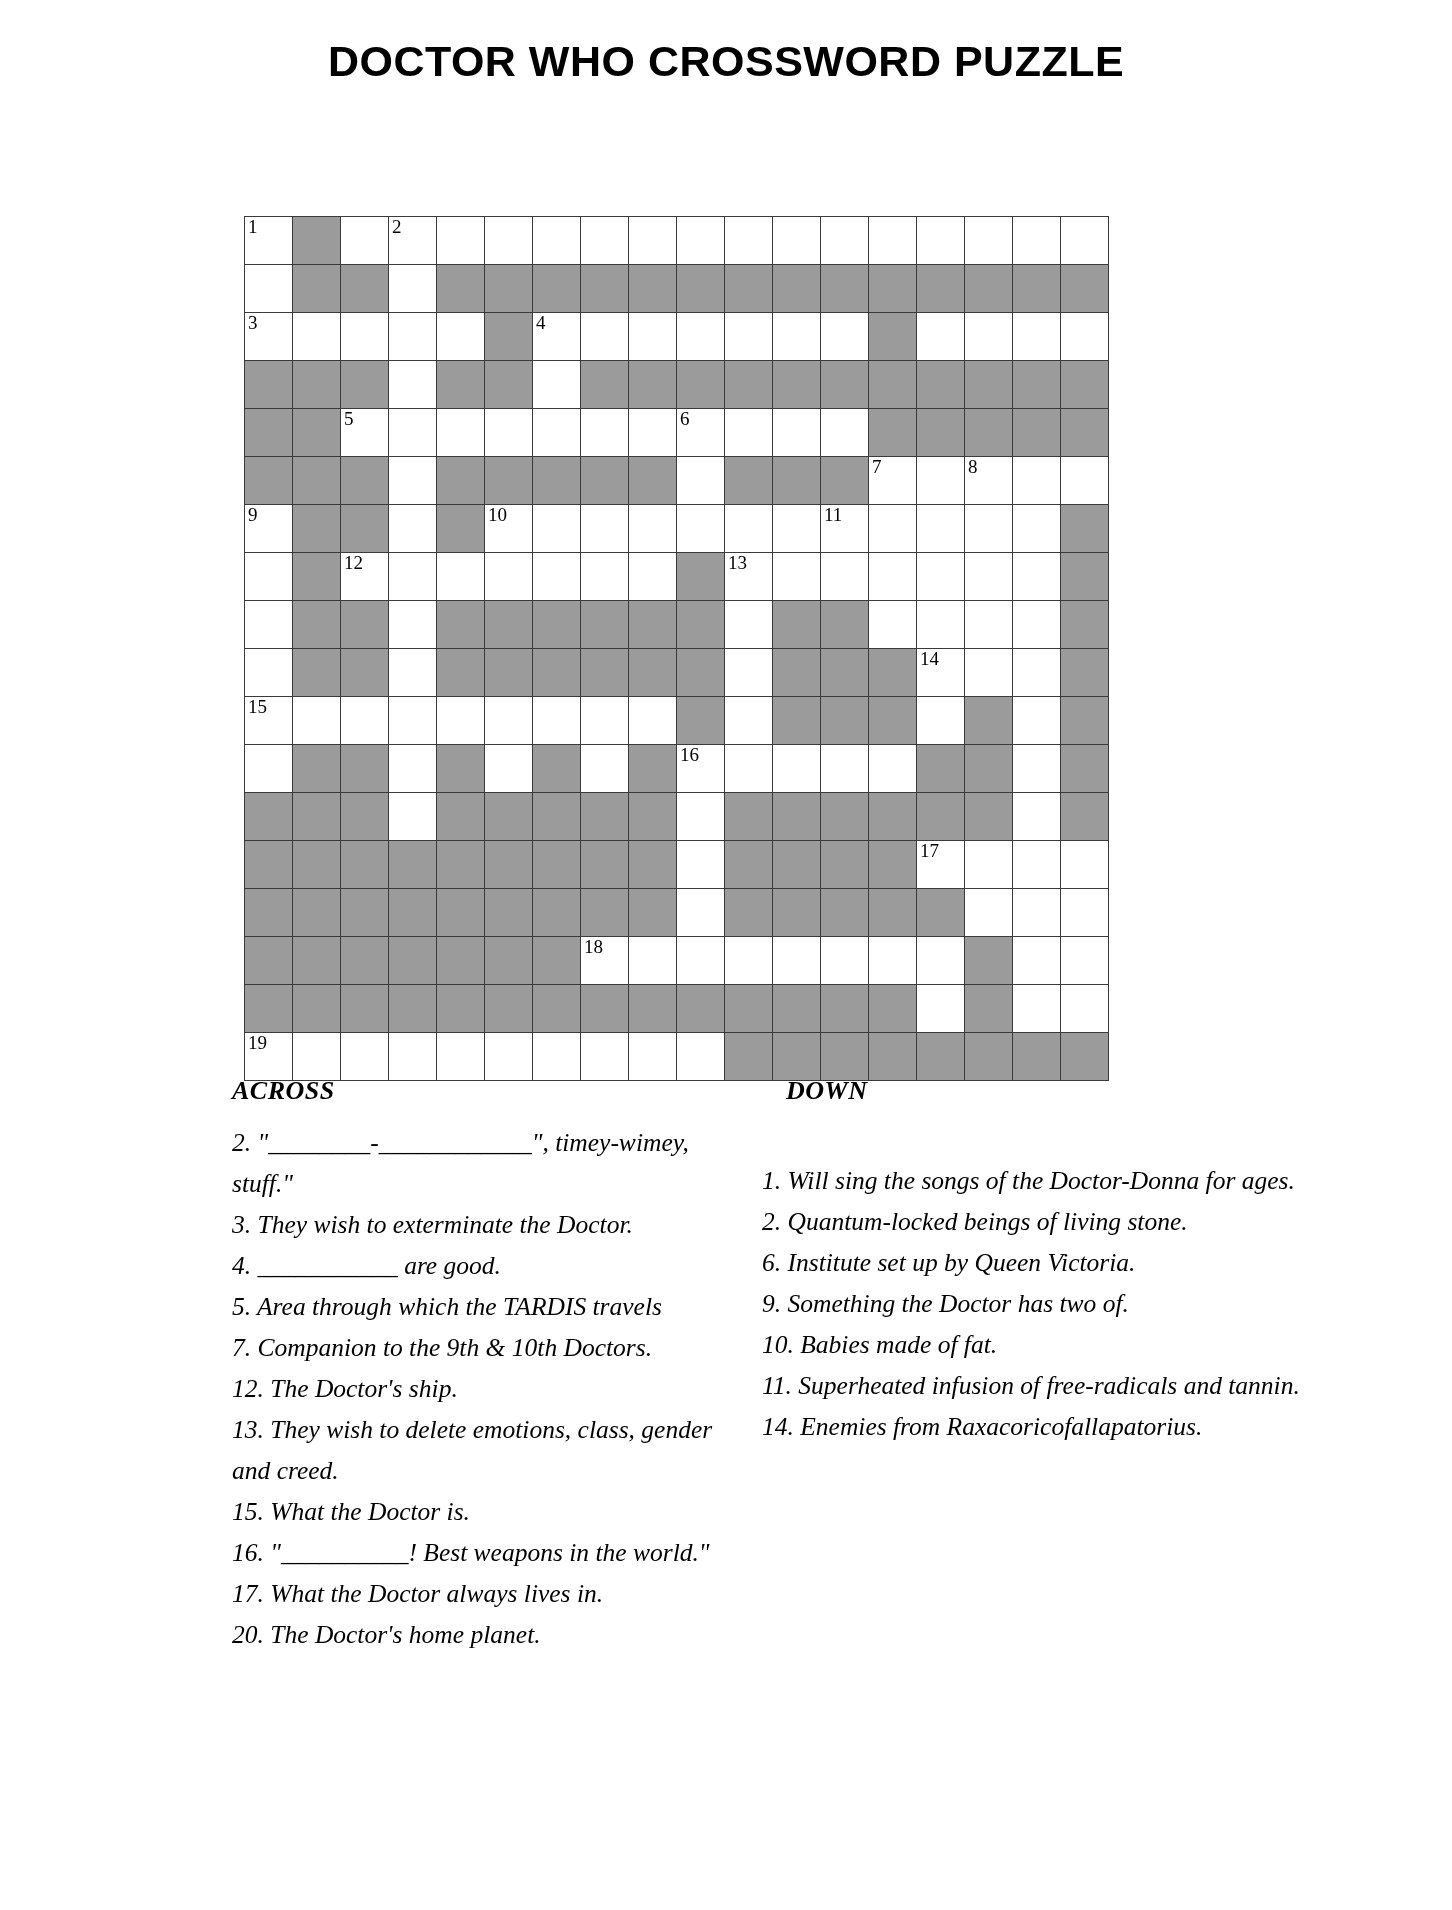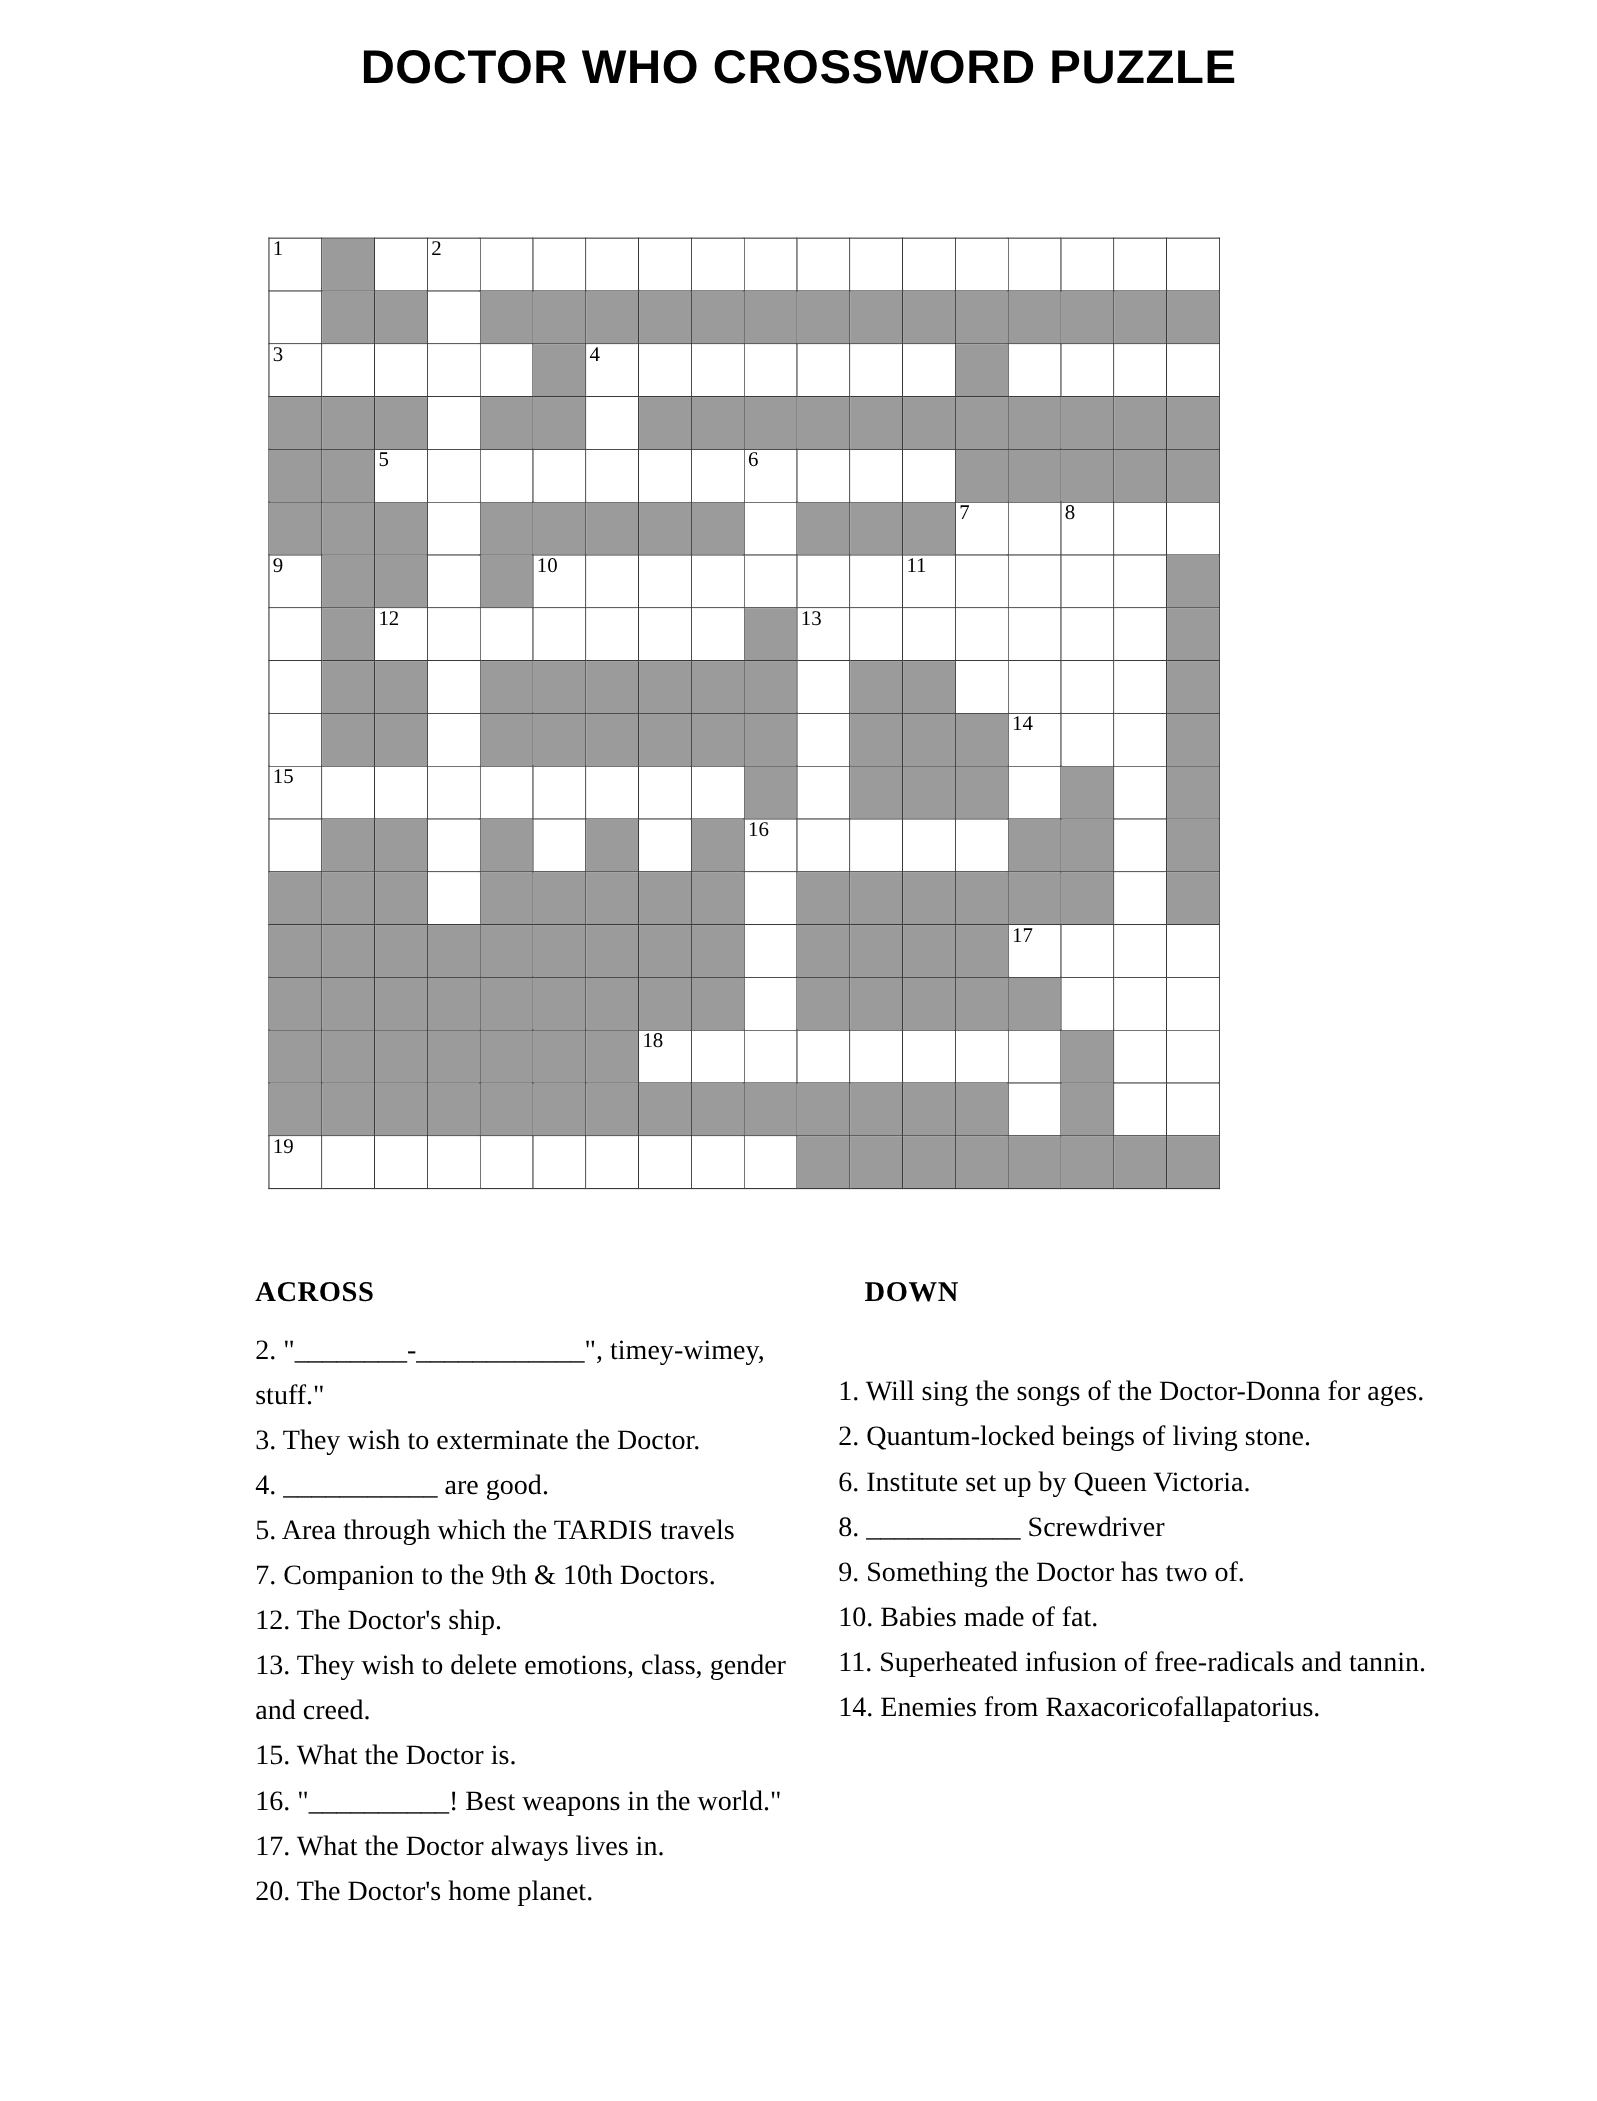--- a/index.html
+++ b/index.html
@@ -55,22 +55,23 @@
     font-size: 19px;
     font-family: "Liberation Serif", serif;
     line-height: 20px;
     color: #000;
   }
 
   
   #clues {
     position: absolute;
     left: 232px;
-    top: 1160px;
+    top: 1076px;
     width: 1060px;
+    font-style: italic;
   }
   .clue-heads {
     position: relative;
     height: 46px;
   }
   .clue-heads .h {
     position: absolute;
     font-family: "Liberation Serif", serif;
     font-weight: bold;
     font-size: 26px;
@@ -522,20 +523,19 @@
         <p class="clue-item">13. They wish to delete emotions, class, gender and creed.</p>
         <p class="clue-item">15. What the Doctor is.</p>
         <p class="clue-item">16. "__________! Best weapons in the world."</p>
         <p class="clue-item">17. What the Doctor always lives in.</p>
         <p class="clue-item">20. The Doctor's home planet.</p>
       </div>
     <div class="col down" id="down-list">
         <p class="clue-item">1. Will sing the songs of the Doctor-Donna for ages.</p>
         <p class="clue-item">2. Quantum-locked beings of living stone.</p>
         <p class="clue-item">6. Institute set up by Queen Victoria.</p>
-        <p class="clue-item">8. ___________ Screwdriver</p>
         <p class="clue-item">9. Something the Doctor has two of.</p>
         <p class="clue-item">10. Babies made of fat.</p>
         <p class="clue-item">11. Superheated infusion of free-radicals and tannin.</p>
         <p class="clue-item">14. Enemies from Raxacoricofallapatorius.</p>
       </div>
   </div>
 </div>
 
 </body></html>

